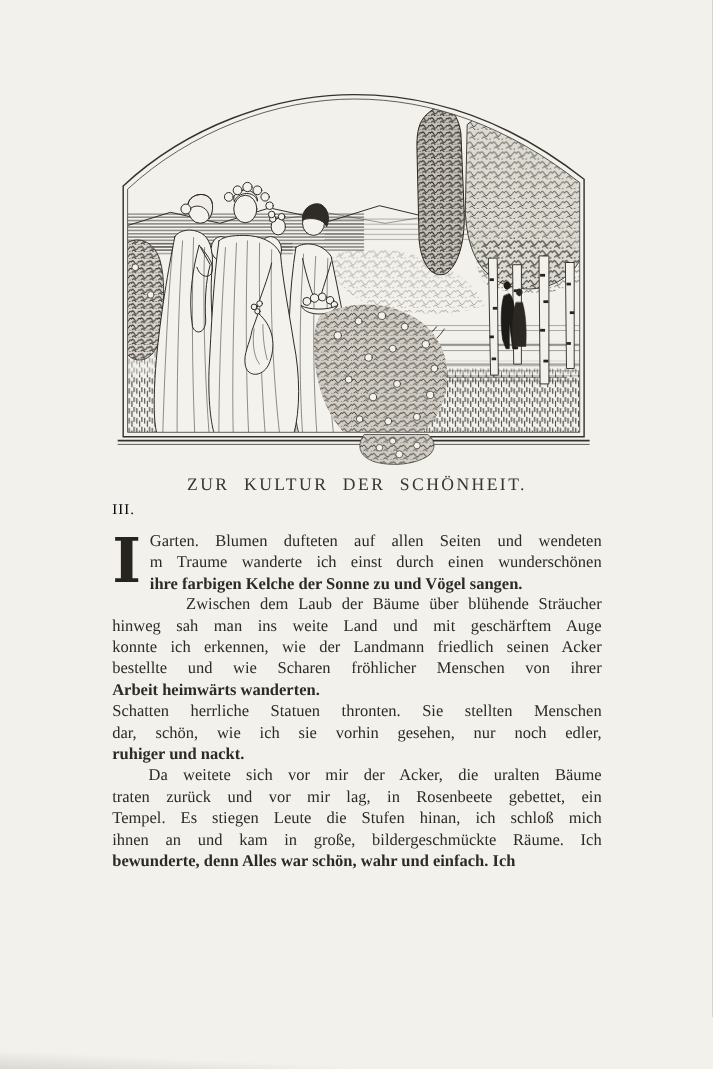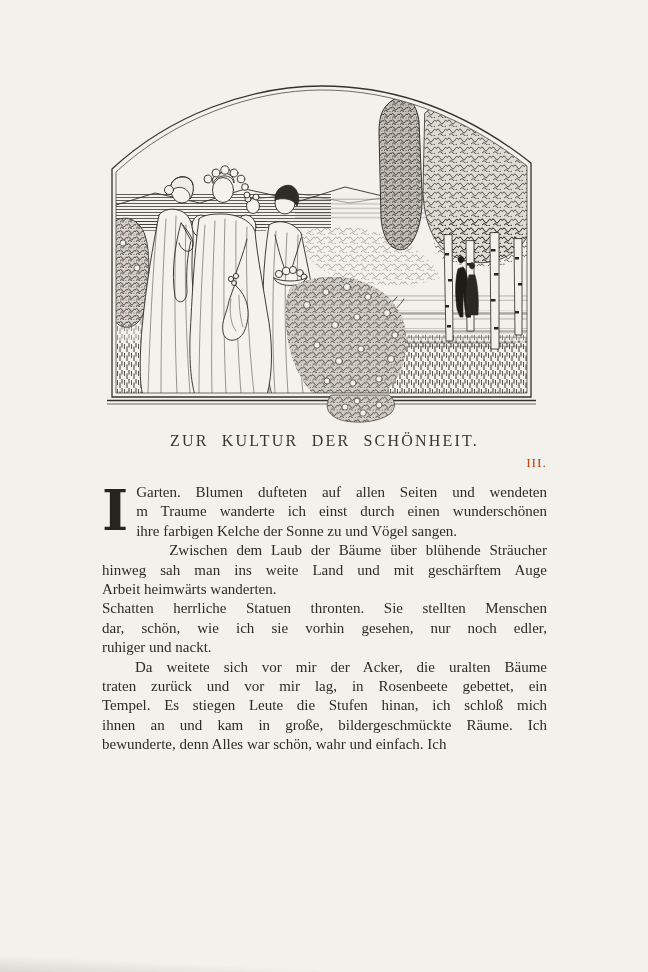--- a/index.html
+++ b/index.html
@@ -20,26 +20,26 @@
     pointer-events:none;
   }
   .illustration{position:absolute;left:95px;top:73px;}
   .content{position:absolute;left:102px;top:431px;width:445px;}
   .title{
     font-size:16px;font-weight:400;margin:0;line-height:20px;
     letter-spacing:2.2px;word-spacing:7px;text-align:center;color:#38352f;
   }
   .chapter{
     font-size:13.5px;line-height:15px;margin-top:4px;
-    letter-spacing:1px;text-align:right;color:#c2410c;
+    letter-spacing:1px;text-align:left;color:#000000;
   }
   .bodytext{margin-top:13px;font-size:15px;line-height:19.4px;}
   .para{margin:0;}
   .line{text-align:justify;text-align-last:justify;}
-  .line.last{text-align-last:left;}
+  .line.last{text-align-last:left;font-weight:bold;}
   .line.indent{text-indent:33px;}
   .dropcap{
     float:left;
     font-family:"DejaVu Serif",serif;font-weight:700;
     font-size:56px;line-height:46px;height:55px;
     margin:4px 8px 0 0;color:#262320;
   }
 </style>
 </head>
 <body>
@@ -243,20 +243,22 @@
     <div class="bodytext" id="body-text">
         <div class="para">
           <span class="dropcap">I</span>
           <div class="line">Garten.  Blumen dufteten auf allen Seiten und wendeten</div>
           <div class="line">m Traume wanderte ich einst durch einen wunderschönen</div>
           <div class="line last">ihre farbigen Kelche der Sonne zu und Vögel sangen.</div>
         </div>
         <div class="para">
           <div class="line indent">Zwischen dem Laub der Bäume über blühende Sträucher</div>
           <div class="line">hinweg sah man ins weite Land und mit geschärftem Auge</div>
+          <div class="line">konnte ich erkennen, wie der Landmann friedlich seinen Acker</div>
+          <div class="line">bestellte und wie Scharen fröhlicher Menschen von ihrer</div>
           <div class="line last">Arbeit heimwärts wanderten.</div>
         </div>
         <div class="para">
           <div class="line">Schatten herrliche Statuen thronten.  Sie stellten Menschen</div>
           <div class="line">dar, schön, wie ich sie vorhin gesehen, nur noch edler,</div>
           <div class="line last">ruhiger und nackt.</div>
         </div>
         <div class="para">
           <div class="line indent">Da weitete sich vor mir der Acker, die uralten Bäume</div>
           <div class="line">traten zurück und vor mir lag, in Rosenbeete gebettet, ein</div>

